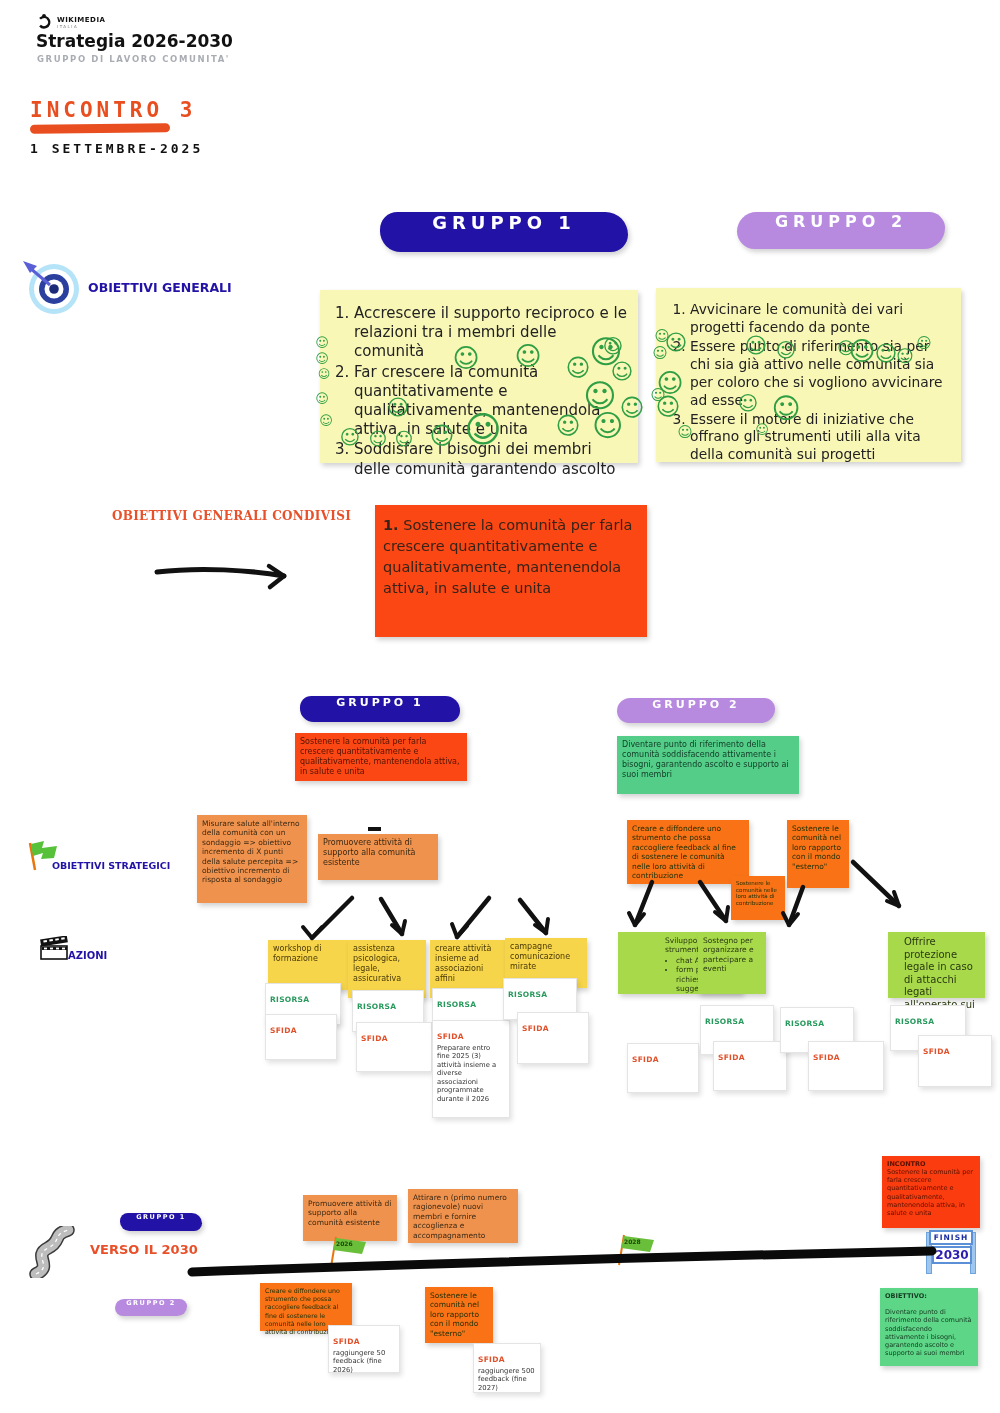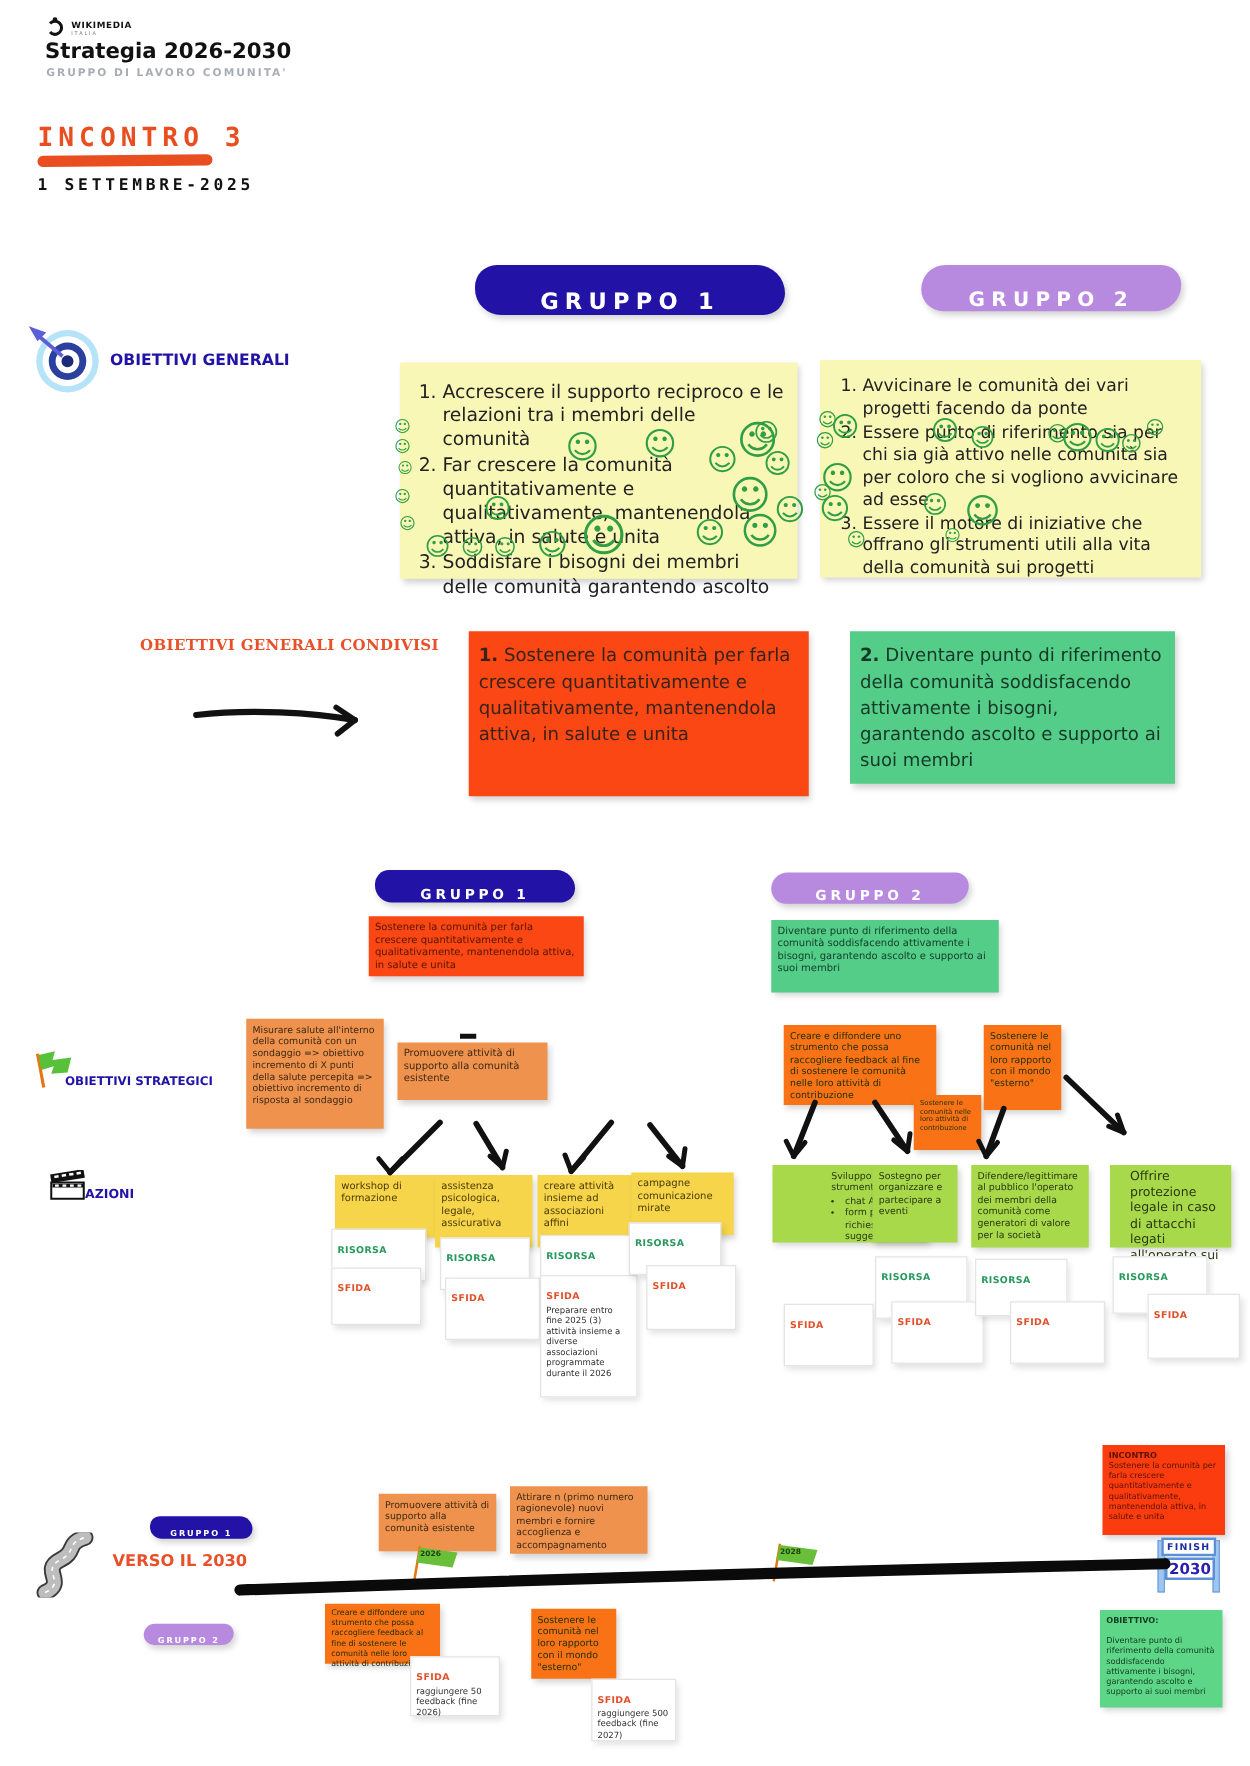--- a/index.html
+++ b/index.html
@@ -9,21 +9,21 @@
   .shadow{box-shadow:2px 3px 5px rgba(0,0,0,0.18);}
   
   .brand{font-size:7px;font-weight:bold;letter-spacing:.5px;color:#111;}
   .brand-sub{font-size:4px;color:#777;letter-spacing:1.5px;}
   .doc-title{font-size:17px;font-weight:bold;color:#111;}
   .doc-sub{font-size:8.5px;font-weight:bold;color:#a9adb3;letter-spacing:1.6px;}
   .meeting{font-family:"DejaVu Sans Mono","Liberation Mono",monospace;font-size:21px;font-weight:bold;color:#e84e1f;letter-spacing:4px;}
   .brush{background:#e84e1f;height:9px;border-radius:5px;transform:rotate(-.6deg);}
   .mdate{font-family:"DejaVu Sans Mono","Liberation Mono",monospace;font-size:13px;font-weight:bold;color:#111;letter-spacing:3px;}
   
-  .pill{display:flex;align-items:flex-end;justify-content:center;color:#fff;font-weight:bold;letter-spacing:5px;}
+  .pill{display:flex;align-items:flex-start;justify-content:center;color:#fff;font-weight:bold;letter-spacing:5px;}
   .pill-navy{background:#2213a6;border-radius:20px 26px 20px 24px;}
   .pill-purple{background:#b78ae0;border-radius:22px 18px 24px 20px;}
   
   .navy-label{color:#2213a6;font-weight:bold;}
   .orange-serif{font-family:"DejaVu Serif","Liberation Serif",serif;color:#e8502a;font-weight:bold;font-size:12px;letter-spacing:.3px;}
   
   .ypanel{background:#f9f7b6;}
   .ypanel ol{margin:0;padding-left:20px;}
   .ypanel li{margin:0 0 1px 0;}
   .obox-big{background:#fa4713;color:#38231a;}
@@ -144,23 +144,20 @@
       <span class="smiley" style="left: 748px; top: 403px; font-size: 20px;">☺</span>
       <span class="smiley" style="left: 786px; top: 409px; font-size: 28px;">☺</span>
       <span class="smiley" style="left: 762px; top: 429px; font-size: 13px;">☺</span>
     </div>
 
   <div class="abs orange-serif" style="left:112px;top:509px;">OBIETTIVI GENERALI CONDIVISI</div>
 
   <div class="abs obox-big shadow tbox" style="left:375px;top:505px;width:256px;height:112px;font-size:14.5px;line-height:1.45;padding:10px 8px;">
     <b>1.</b><span> Sostenere la comunità per farla crescere quantitativamente e qualitativamente, mantenendola attiva, in salute e unita</span>
   </div>
-  <div class="abs gbox-big shadow tbox" style="left:680px;top:505px;width:244px;height:102px;font-size:14.5px;line-height:1.45;padding:10px 8px;">
-    <b>2.</b><span> Diventare punto di riferimento della comunità soddisfacendo attivamente i bisogni, garantendo ascolto e supporto ai suoi membri</span>
-  </div>
 
   <div class="abs pill pill-navy shadow" style="left:300px;top:696px;width:160px;height:26px;font-size:11px;letter-spacing:3px;">
     <span>GRUPPO 1</span>
   </div>
   <div class="abs sm-orange shadow tbox" style="left:295px;top:733px;width:162px;height:40px;font-size:8px;">
     <span>Sostenere la comunità per farla crescere quantitativamente e qualitativamente, mantenendola attiva, in salute e unita</span>
   </div>
   <div class="abs pill pill-purple shadow" style="left:617px;top:698px;width:158px;height:25px;font-size:11px;letter-spacing:3px;">
     <span>GRUPPO 2</span>
   </div>
@@ -241,23 +238,20 @@
   <div class="abs sticky-g shadow tbox" style="left:618px;top:932px;width:72px;height:54px;font-size:7.5px;padding-left:47px;">
     <span>Sviluppo di strumenti pratici</span>
     <ul>
       <li>chat AI</li>
       <li>form per richieste e suggerimenti</li>
     </ul>
   </div>
   <div class="abs sticky-g shadow tbox" style="left:698px;top:932px;width:58px;height:54px;font-size:7.5px;">
     <span>Sostegno per organizzare e partecipare a eventi</span>
   </div>
-  <div class="abs sticky-g shadow tbox" style="left:777px;top:932px;width:84px;height:58px;font-size:7.5px;">
-    <span>Difendere/legittimare al pubblico l'operato dei membri della comunità come generatori di valore per la società</span>
-  </div>
   <div class="abs sticky-g shadow tbox" style="left:888px;top:932px;width:76px;height:58px;font-size:10px;padding-left:16px;">
     <span>Offrire protezione legale in caso di attacchi legati all'operato sui progetti</span>
   </div>
 
   <div class="abs note" style="left:627px;top:1043px;width:62px;height:42px;"><span class="lbl-sfida">SFIDA</span></div>
   <div class="abs note" style="left:700px;top:1005px;width:64px;height:42px;"><span class="lbl-risorsa">RISORSA</span></div>
   <div class="abs note" style="left:713px;top:1041px;width:64px;height:42px;"><span class="lbl-sfida">SFIDA</span></div>
   <div class="abs note" style="left:780px;top:1007px;width:64px;height:38px;"><span class="lbl-risorsa">RISORSA</span></div>
   <div class="abs note" style="left:808px;top:1041px;width:66px;height:42px;"><span class="lbl-sfida">SFIDA</span></div>
   <div class="abs note" style="left:890px;top:1005px;width:66px;height:38px;"><span class="lbl-risorsa">RISORSA</span></div>

